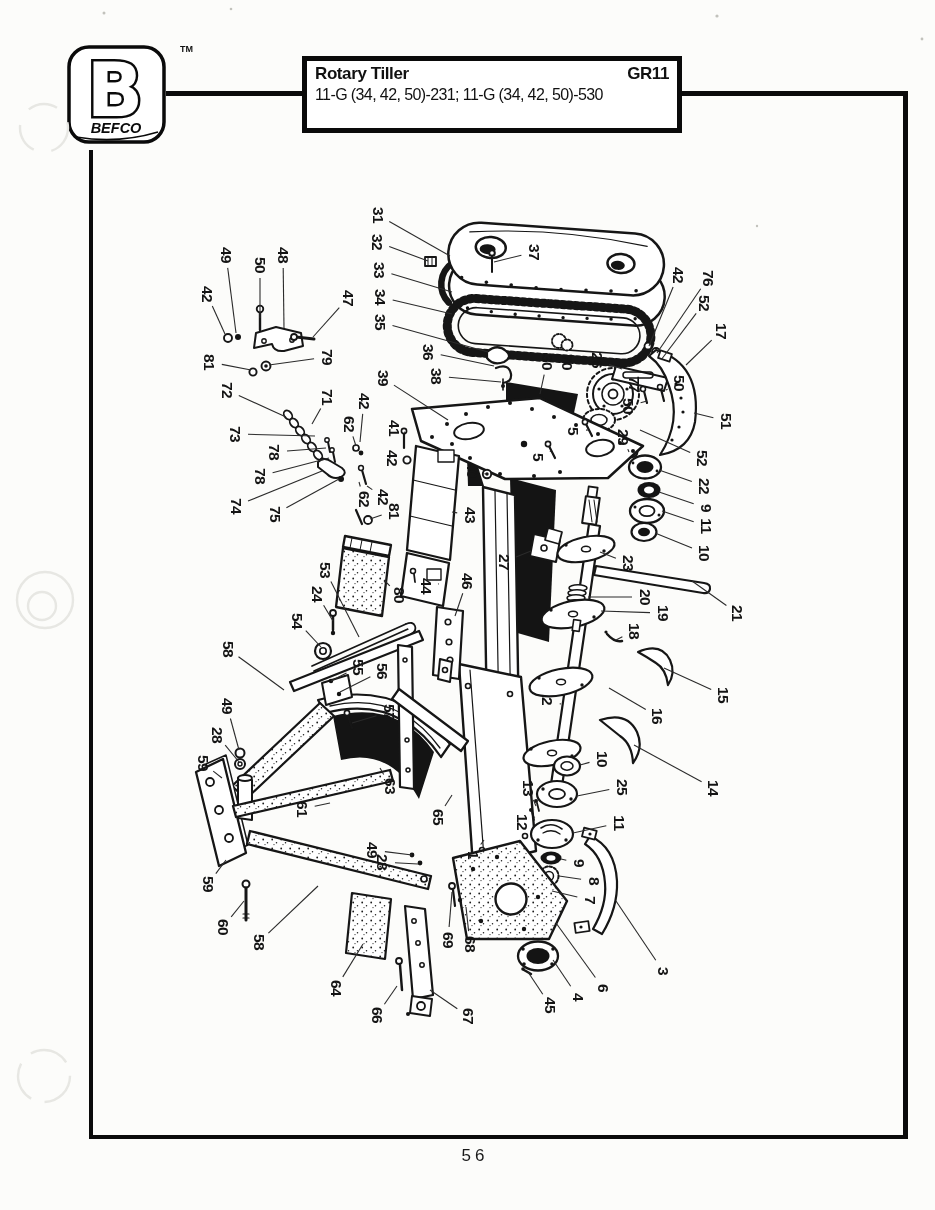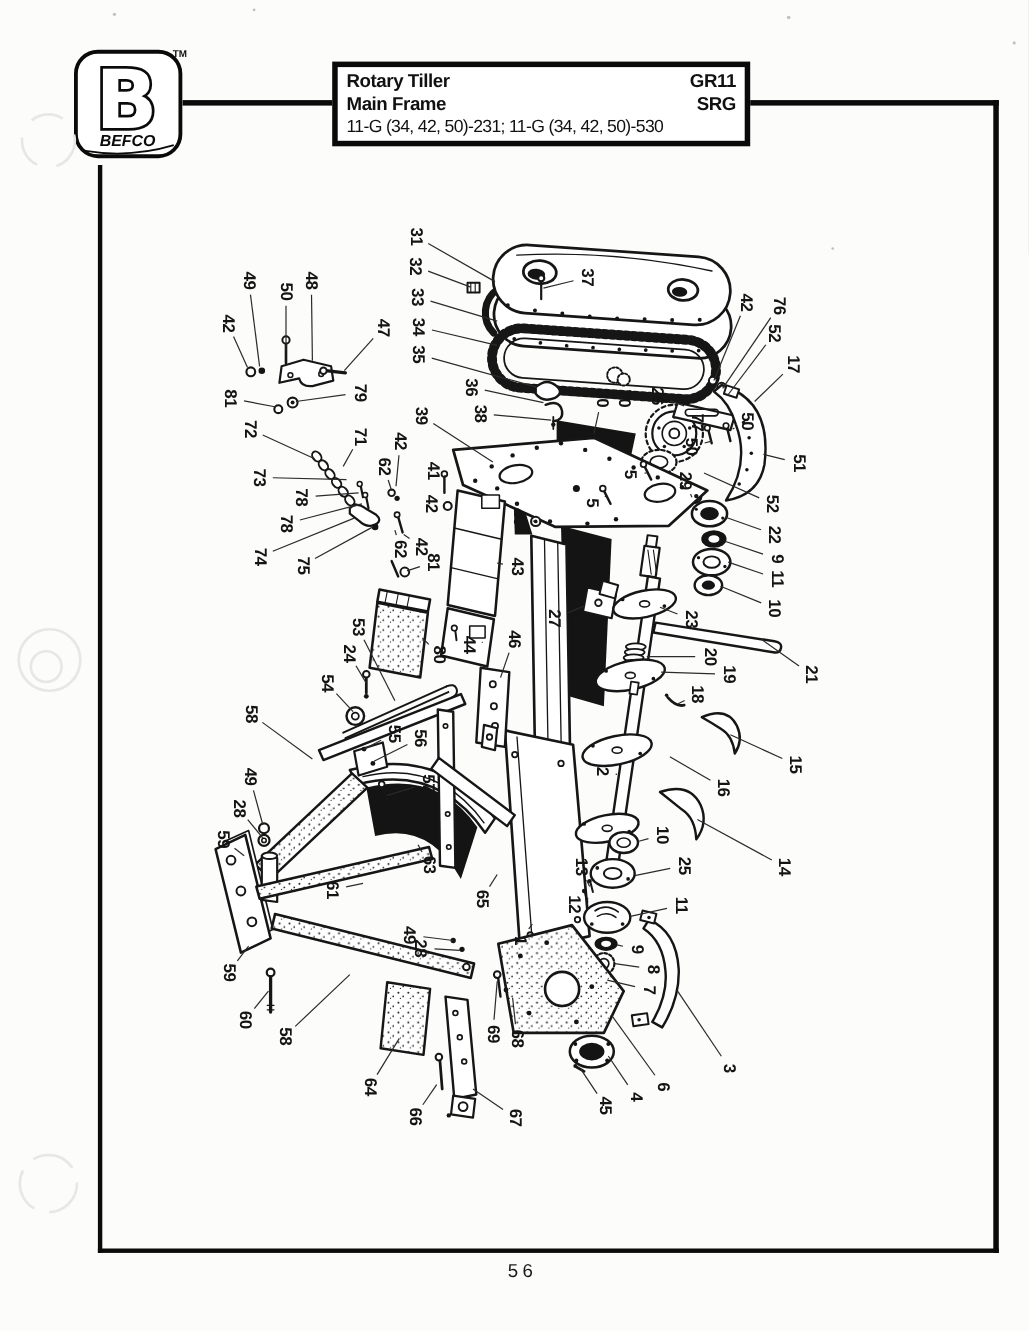--- a/index.html
+++ b/index.html
@@ -9,21 +9,21 @@
   
   .titlebox{position:absolute;left:302px;top:56px;width:380px;height:77px;
     border:5px solid #0a0a0a;background:#fff;box-sizing:border-box;
     padding:2px 8px 0 8px;}
   .trow{display:flex;justify-content:space-between;font-weight:bold;font-size:17px;
     line-height:21px;letter-spacing:-0.4px;white-space:nowrap;gap:14px;}
   .tmodels{font-weight:normal;font-size:16px;line-height:22px;letter-spacing:-0.6px;white-space:nowrap;}
   
   .logo{position:absolute;left:66px;top:44px;width:102px;height:102px;}
   .logo svg{display:block;}
-  .tm{position:absolute;left:157px;top:44px;font-size:9px;font-weight:bold;letter-spacing:0;}
+  .tm{position:absolute;left:180px;top:44px;font-size:9px;font-weight:bold;letter-spacing:0;}
   
   .pageno{position:absolute;left:420px;top:1146px;width:110px;text-align:center;
     font-size:17px;letter-spacing:4px;color:#1a1a1a;}
   
   .diag{position:absolute;left:0;top:0;}
   .diag path,.diag rect,.diag circle,.diag ellipse,.diag line,.diag polyline{vector-effect:none;}
   #callouts text{font-family:"Liberation Sans",sans-serif;font-size:15.5px;font-weight:bold;
     fill:#141414;text-anchor:middle;dominant-baseline:central;letter-spacing:-0.5px;}
   #callouts line{stroke:#2b2b2b;stroke-width:1.1;}
 </style>
@@ -45,24 +45,20 @@
       <path d="M10,93 Q52,100 92,88" fill="none" stroke="#0a0a0a" stroke-width="1.6"></path>
       <text x="50" y="89" text-anchor="middle" font-family="Liberation Sans, sans-serif" font-size="14.5" font-weight="bold" font-style="italic" fill="#0a0a0a">BEFCO</text>
     </svg>
   </div>
   <div class="tm">TM</div>
 
   <div class="titlebox">
     <div class="trow">
       <span>Rotary Tiller</span>
       <span>GR11</span>
-    </div>
-    <div class="trow">
-      <span>Main Frame</span>
-      <span>SRG</span>
     </div>
     <div class="tmodels">11-G (34, 42, 50)-231; 11-G (34, 42, 50)-530</div>
   </div>
 
   <svg class="diag" width="935" height="1210" viewBox="0 0 935 1210">
     <defs>
       <pattern id="sp" width="9" height="9" patternUnits="userSpaceOnUse">
         <rect width="9" height="9" fill="#fff"></rect>
         <circle cx="2.2" cy="2.5" r="0.9" fill="#1c1c1c"></circle>
         <circle cx="6.5" cy="5.8" r="0.75" fill="#1c1c1c"></circle>

